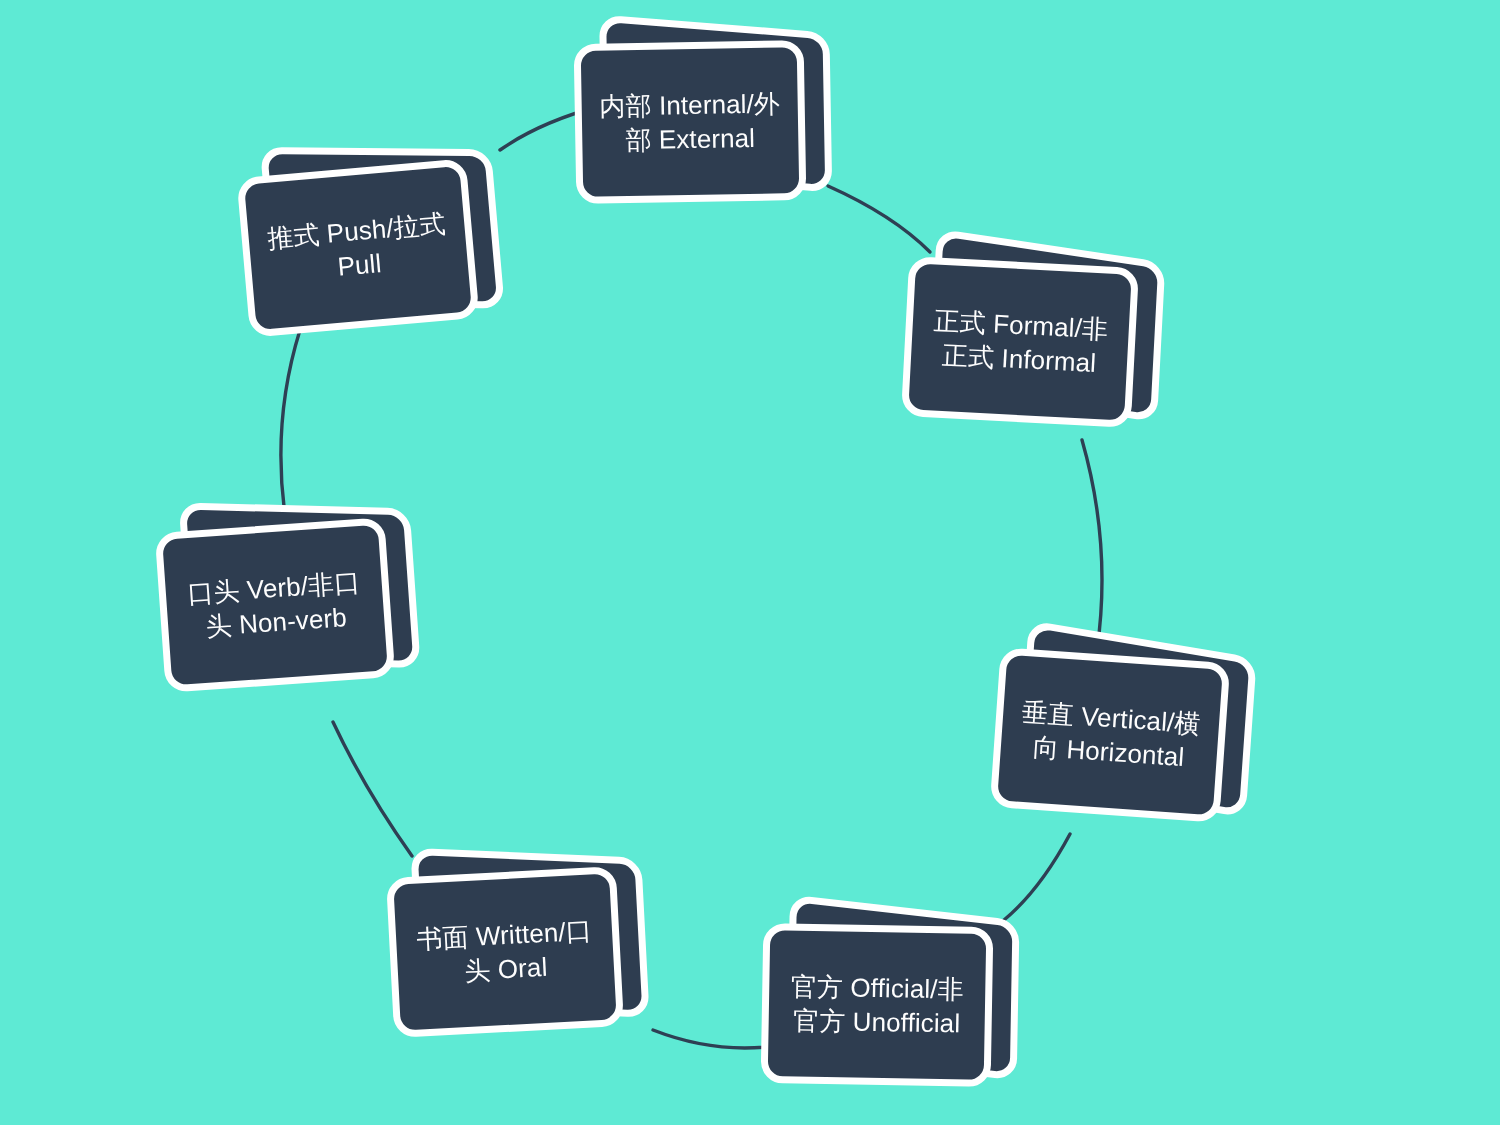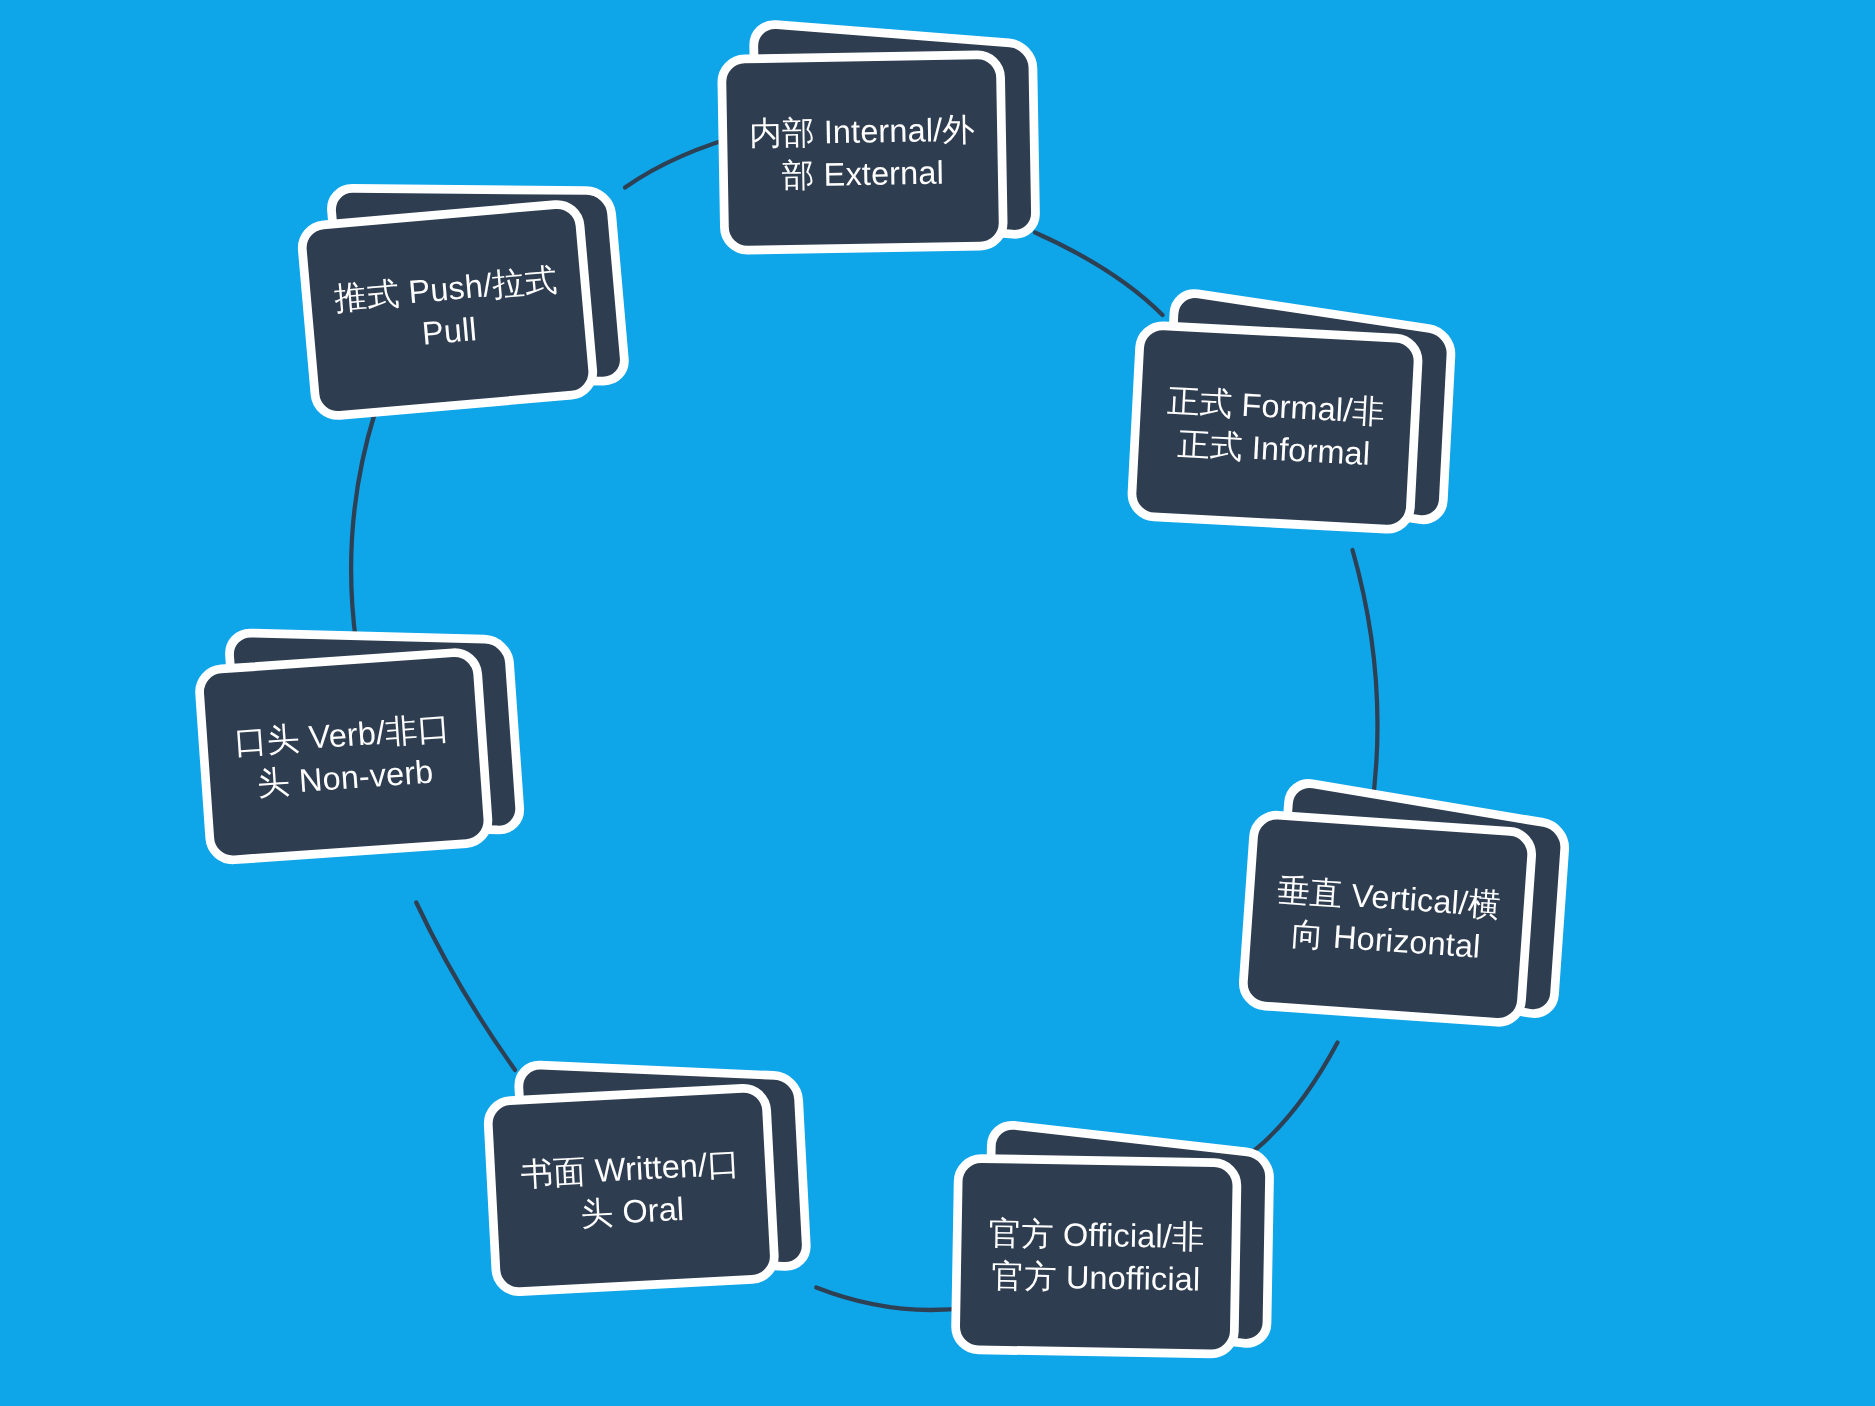--- a/index.html
+++ b/index.html
@@ -12,21 +12,21 @@
     width: 1500px;
     height: 1125px;
     overflow: hidden;
     font-family: "Liberation Sans", "DejaVu Sans", sans-serif;
   }
 
   #stage {
     position: relative;
     width: 1500px;
     height: 1125px;
-    background: #0ea5e9;
+    background: #5eead4;
   }
 
   
   #arc-layer {
     position: absolute;
     left: 0;
     top: 0;
     width: 1500px;
     height: 1125px;
     pointer-events: none;

